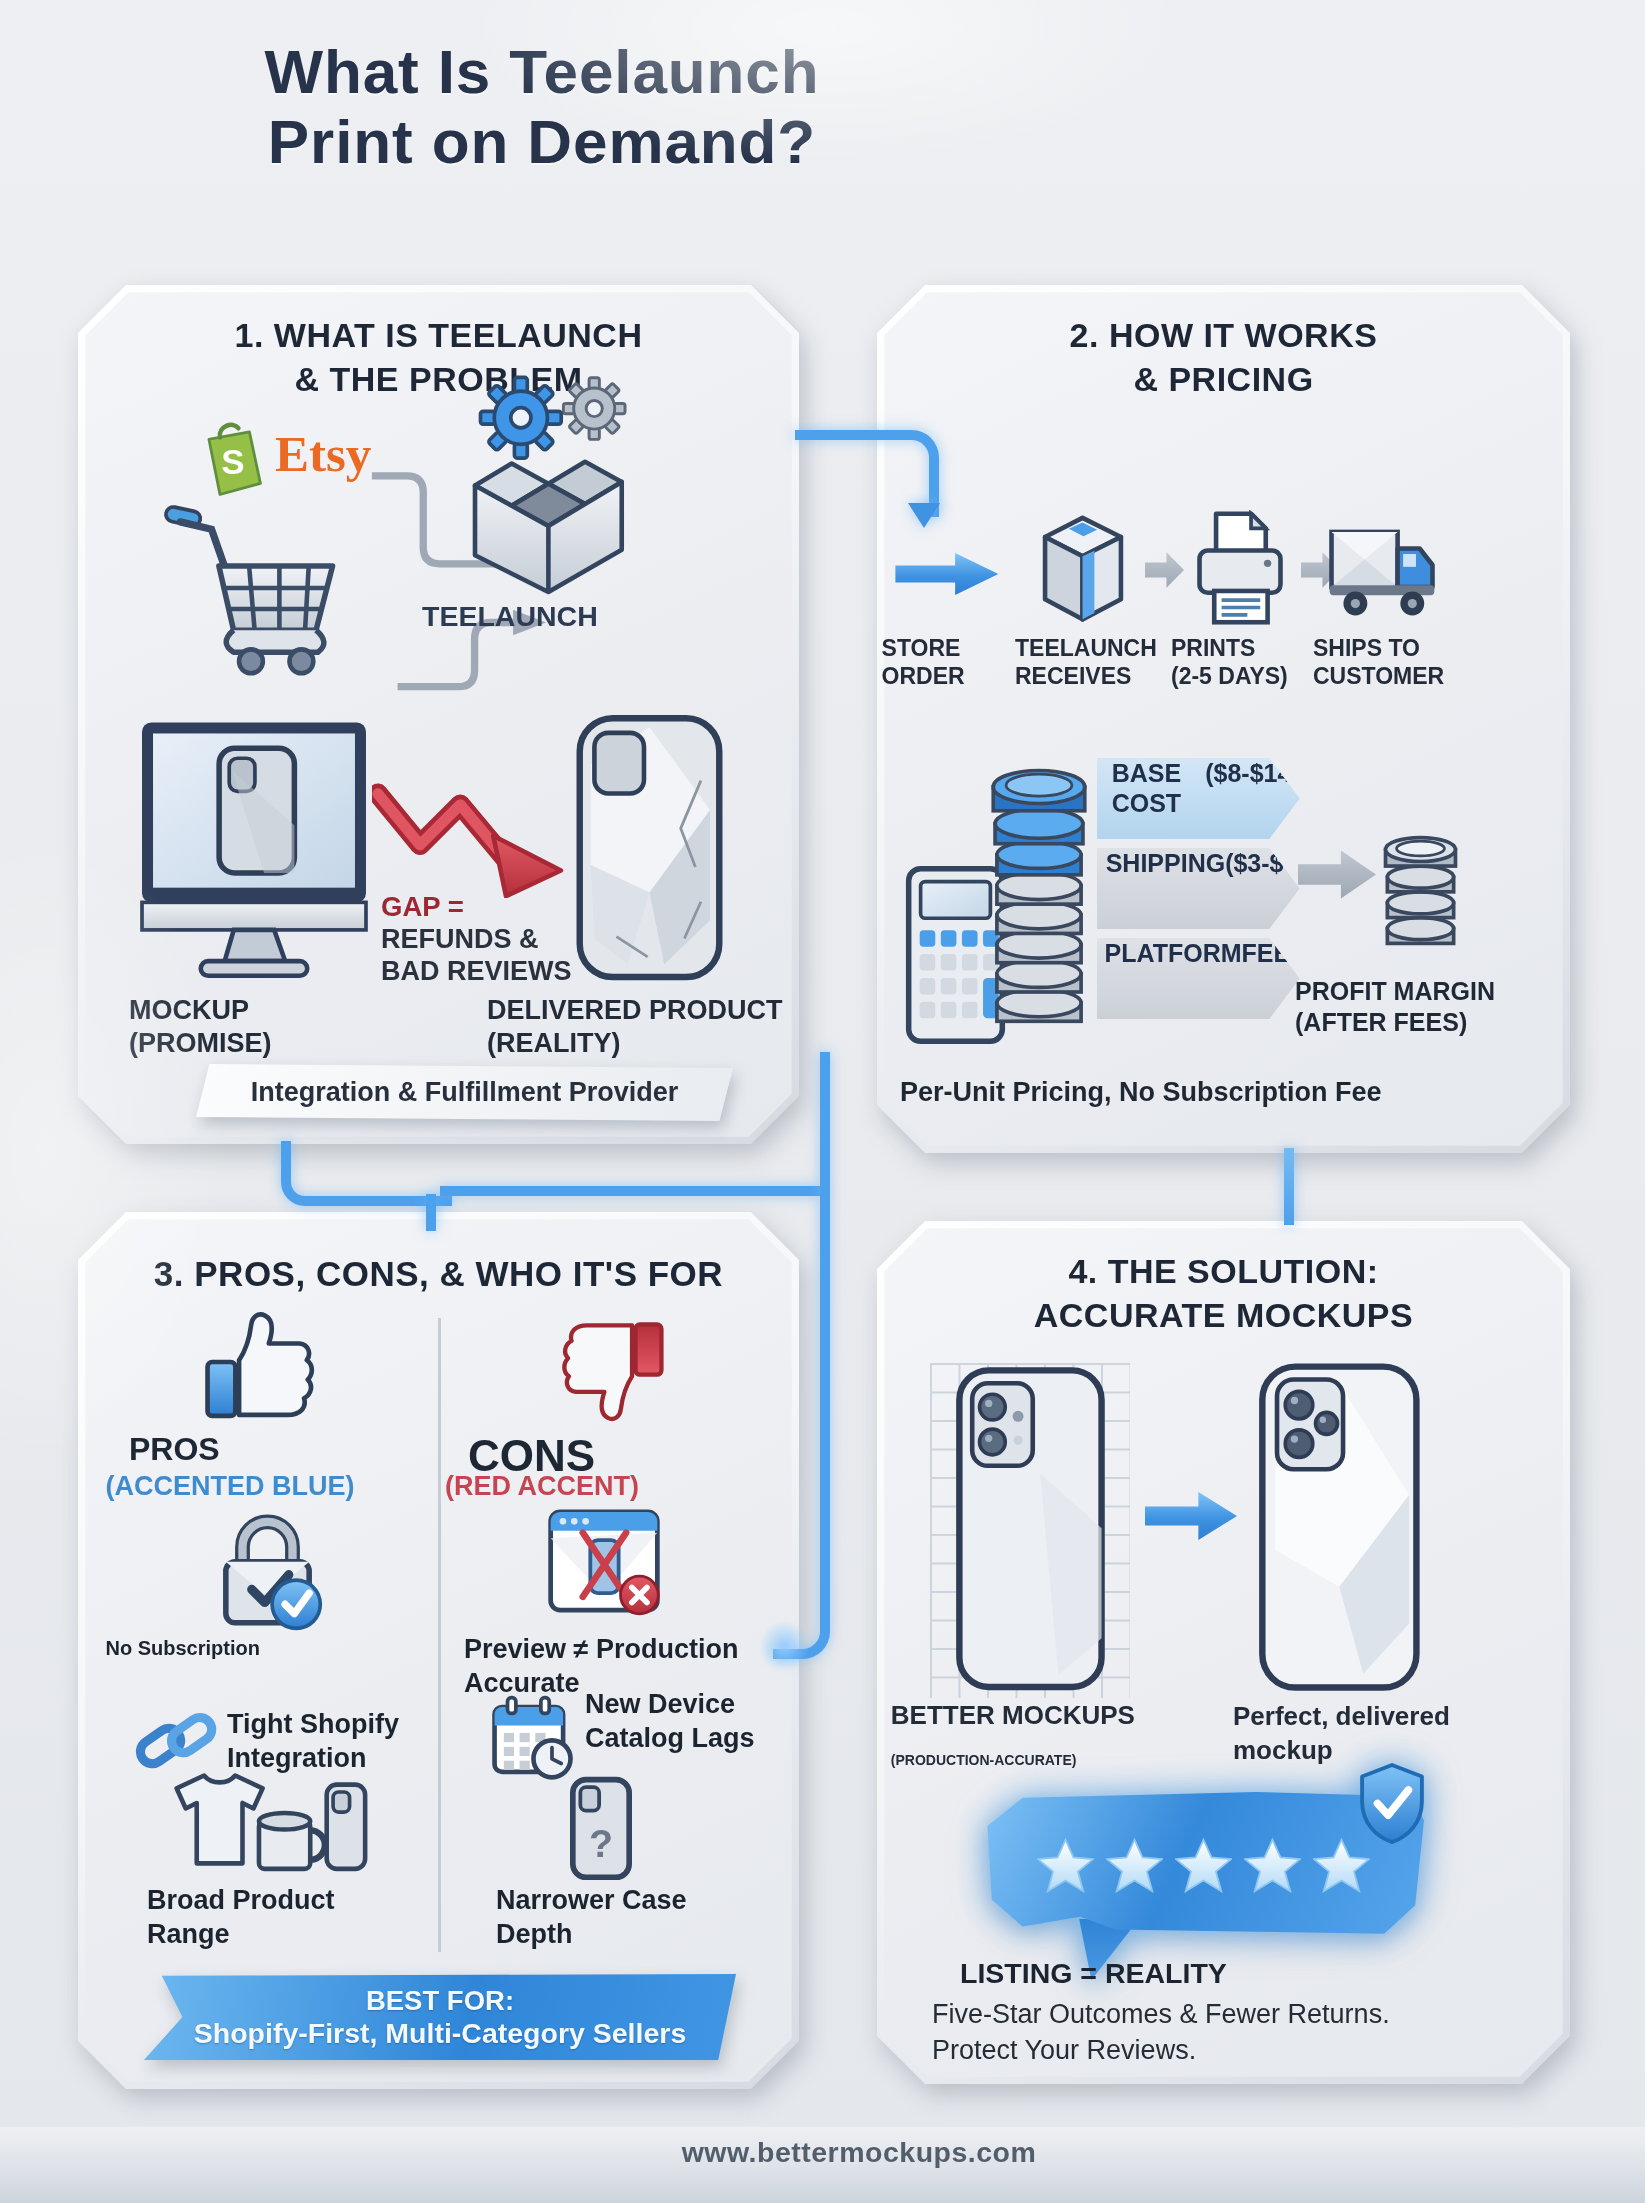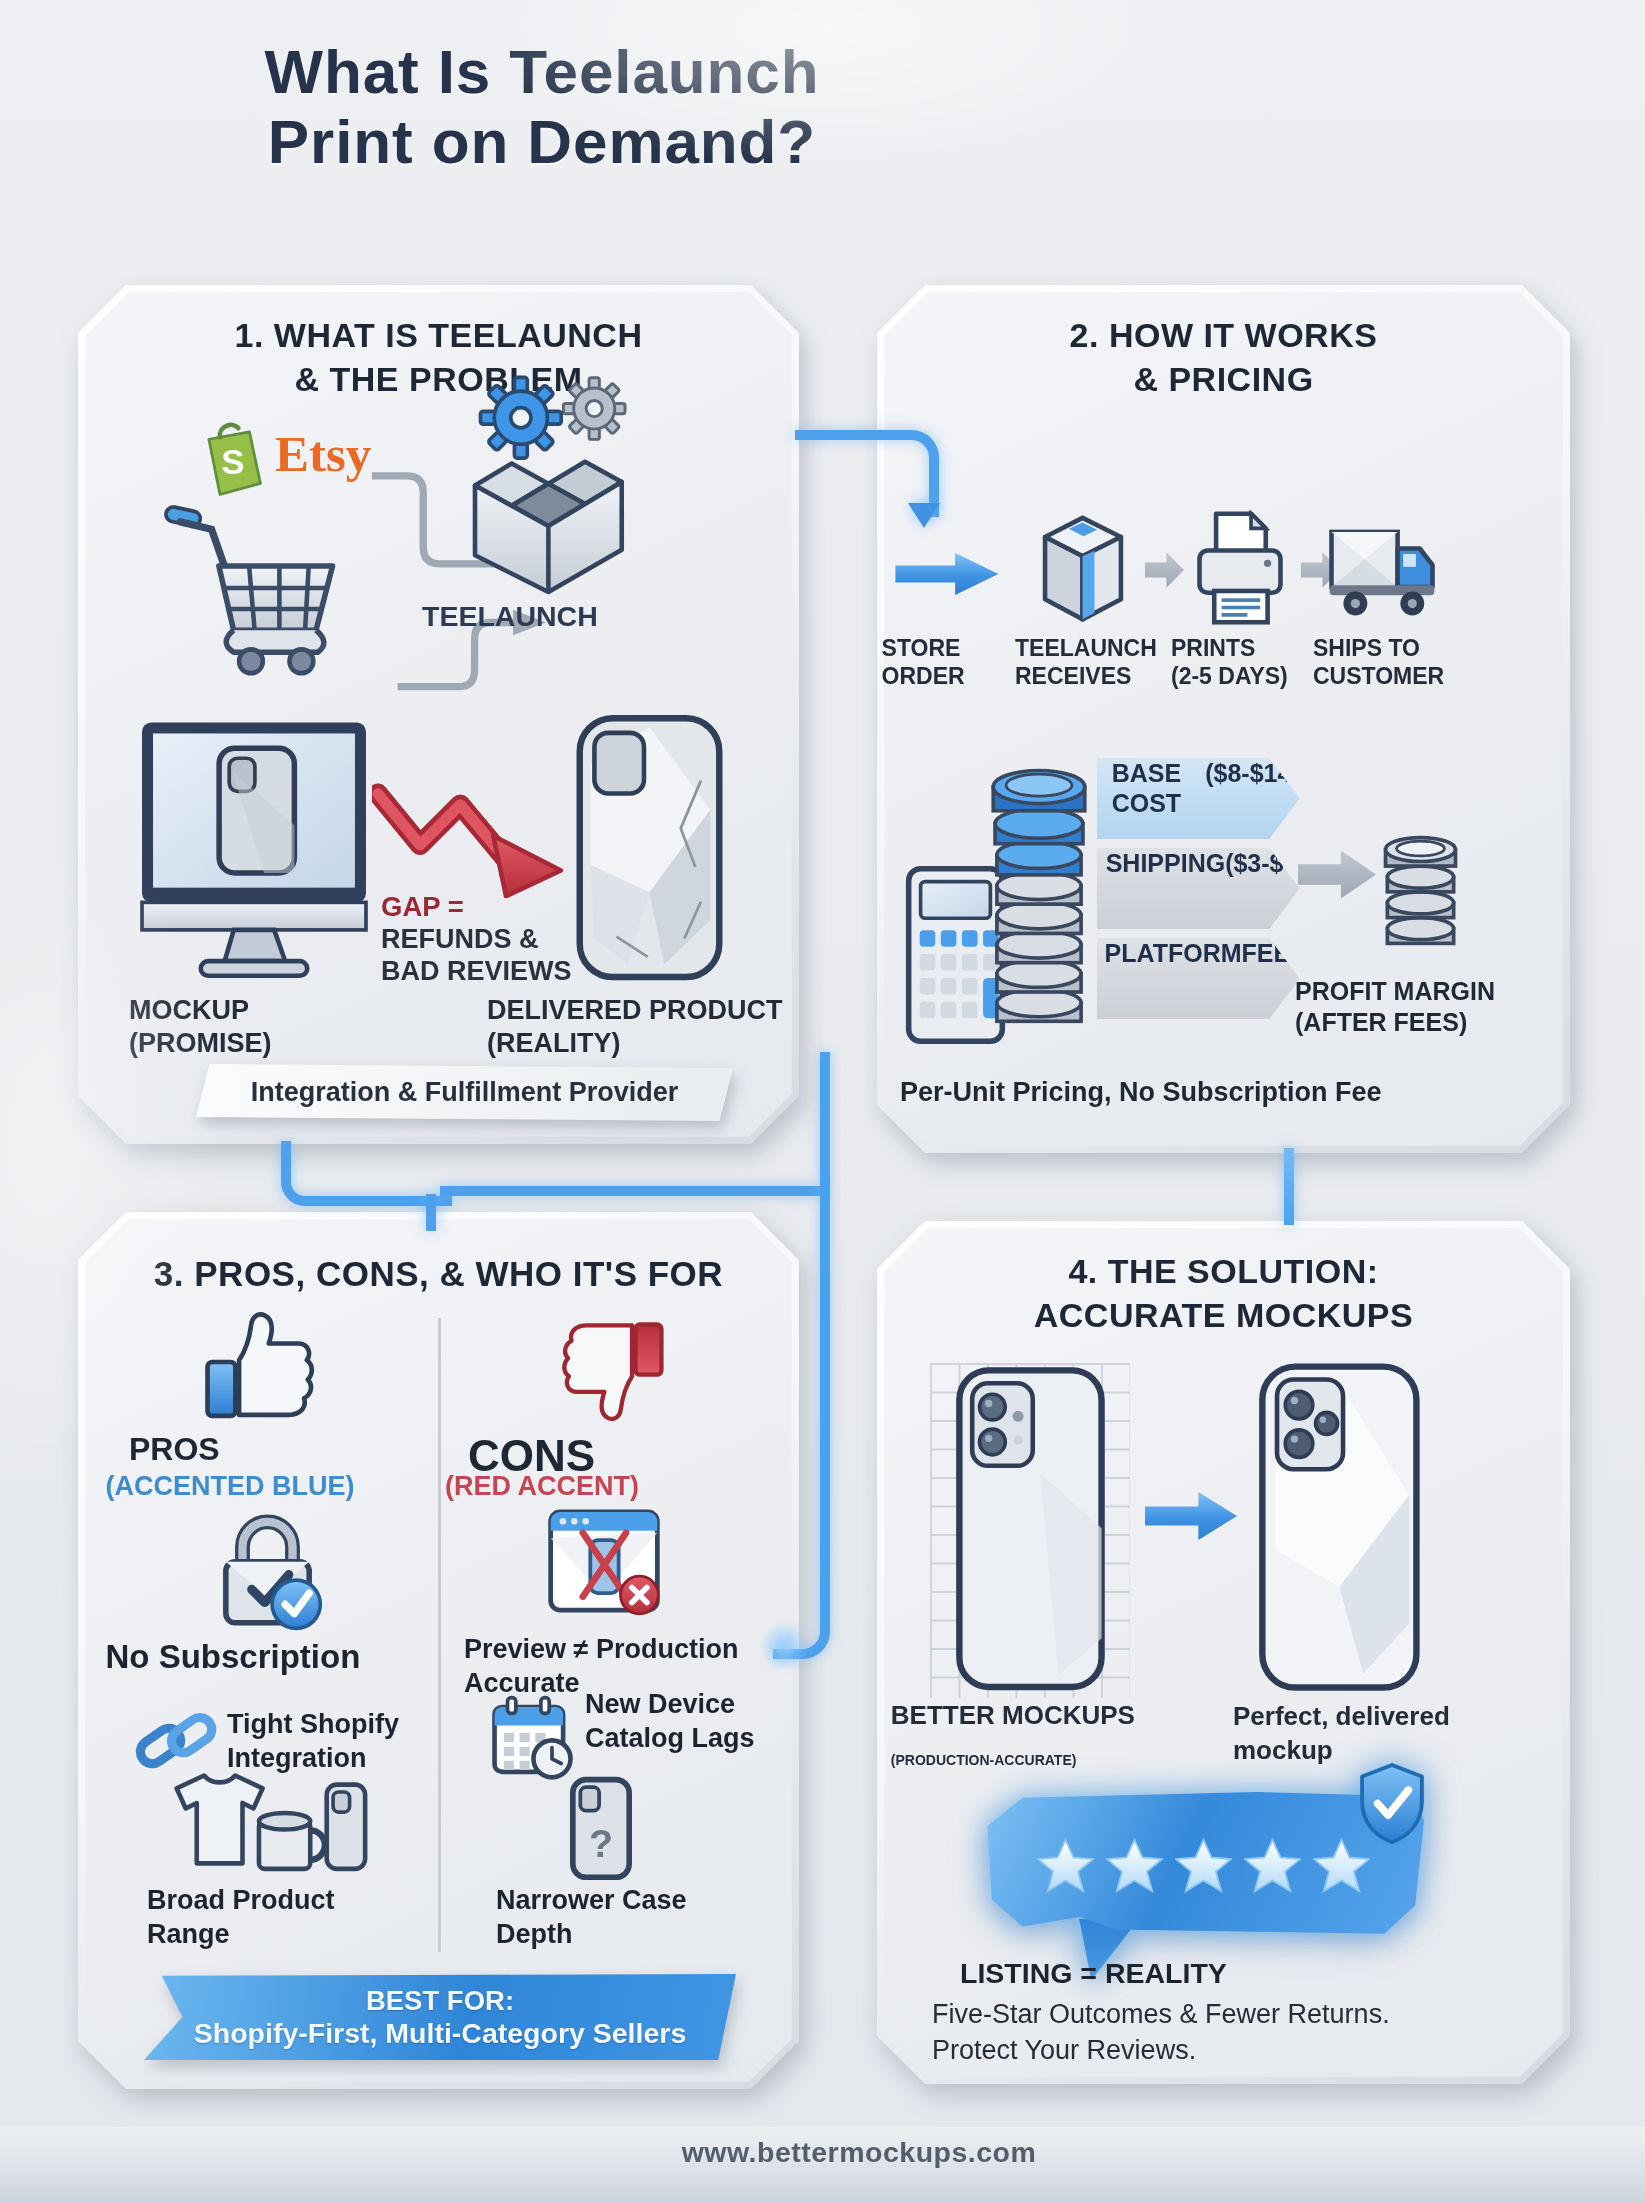--- a/index.html
+++ b/index.html
@@ -411,21 +411,21 @@
 
     <svg class="abs" style="left:129px;top:296px" width="121" height="125" viewBox="0 0 130 135">
       <path d="M38,62 V42 a27,27 0 0 1 54,0 V62" fill="none" stroke="#33455e" stroke-width="16"></path>
       <path d="M38,62 V42 a27,27 0 0 1 54,0 V62" fill="none" stroke="#b9c3cf" stroke-width="9"></path>
       <rect x="20" y="58" width="90" height="66" rx="10" fill="#dfe4ea" stroke="#33455e" stroke-width="6"></rect>
       <polygon points="20,58 110,58 65,96" fill="#eef1f5"></polygon>
       <path d="M48,88 L62,102 L88,72" fill="none" stroke="#2e4664" stroke-width="10" stroke-linecap="round" stroke-linejoin="round"></path>
       <circle cx="96" cy="104" r="26" fill="url(#gBlue)" stroke="#245a92" stroke-width="4"></circle>
       <path d="M84,104 L94,114 L110,92" fill="none" stroke="#ffffff" stroke-width="8" stroke-linecap="round" stroke-linejoin="round"></path>
     </svg>
-    <div class="abs ctr itm" style="left:27.5px;top:424px;width:321px;font-size:33px;">No Subscription</div>
+    <div class="abs ctr itm" style="left:27.5px;top:424px;width:321px;font-size:20px;">No Subscription</div>
 
     <svg class="abs" style="left:57px;top:489px" width="84" height="81" viewBox="0 0 92 88">
       <rect x="4" y="36" width="48" height="26" rx="13" fill="none" stroke="#3a82cc" stroke-width="10" transform="rotate(-35 28 49)"></rect>
       <rect x="38" y="24" width="48" height="26" rx="13" fill="none" stroke="#5aa3e4" stroke-width="10" transform="rotate(-35 62 37)"></rect>
     </svg>
     <div class="abs itm" style="left:149px;top:496px;width:211px;font-size:27px;">Tight Shopify Integration</div>
 
     <svg class="abs" style="left:78px;top:558px" width="216" height="108" viewBox="0 0 235 118">
       <g stroke="#33455e" stroke-width="5" stroke-linejoin="round">
         <path d="M22,20 L52,6 C60,16 78,16 86,6 L116,20 L106,42 L94,36 L94,102 L44,102 L44,36 L32,42 Z" fill="#eef1f5"></path>

